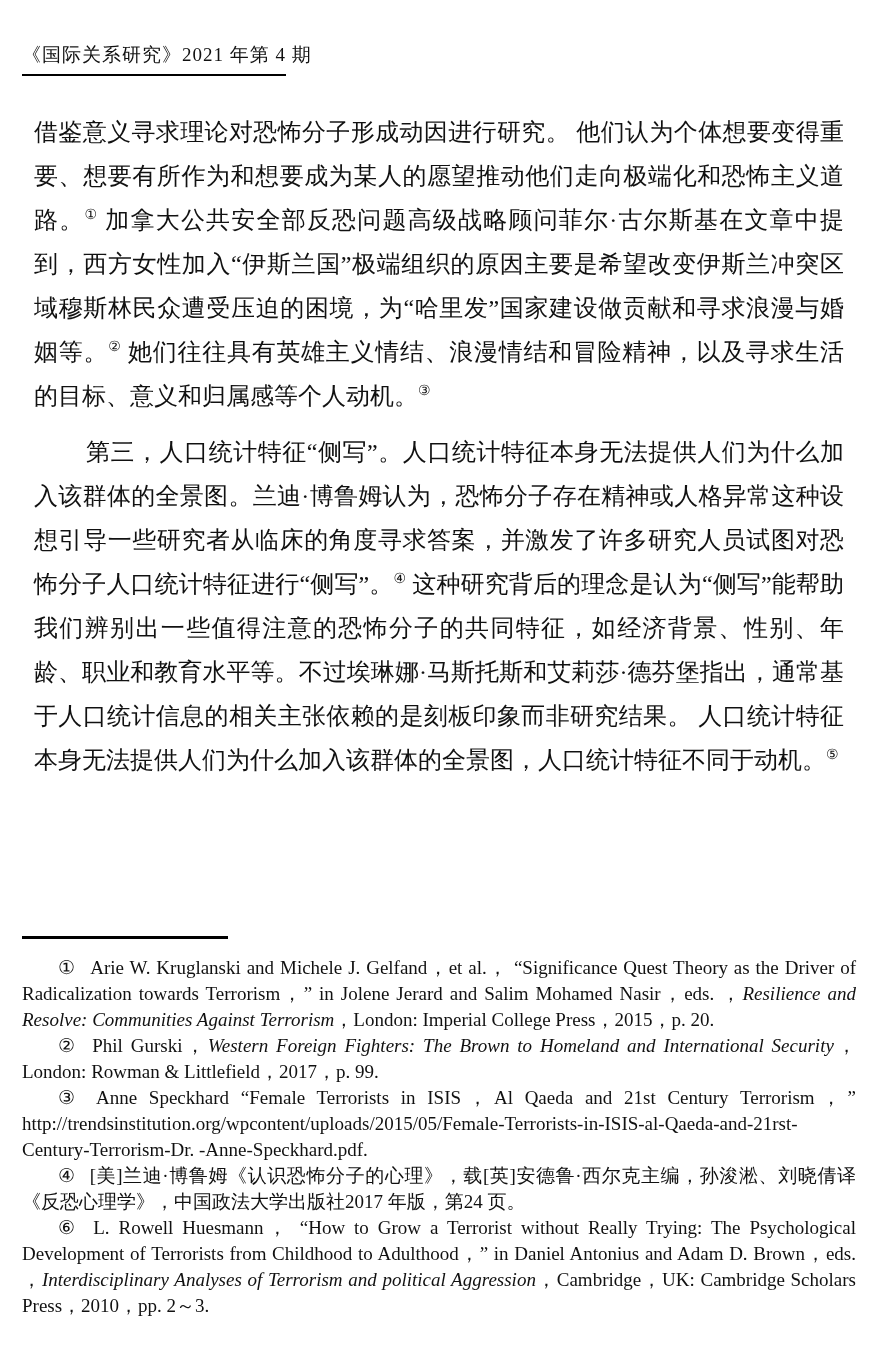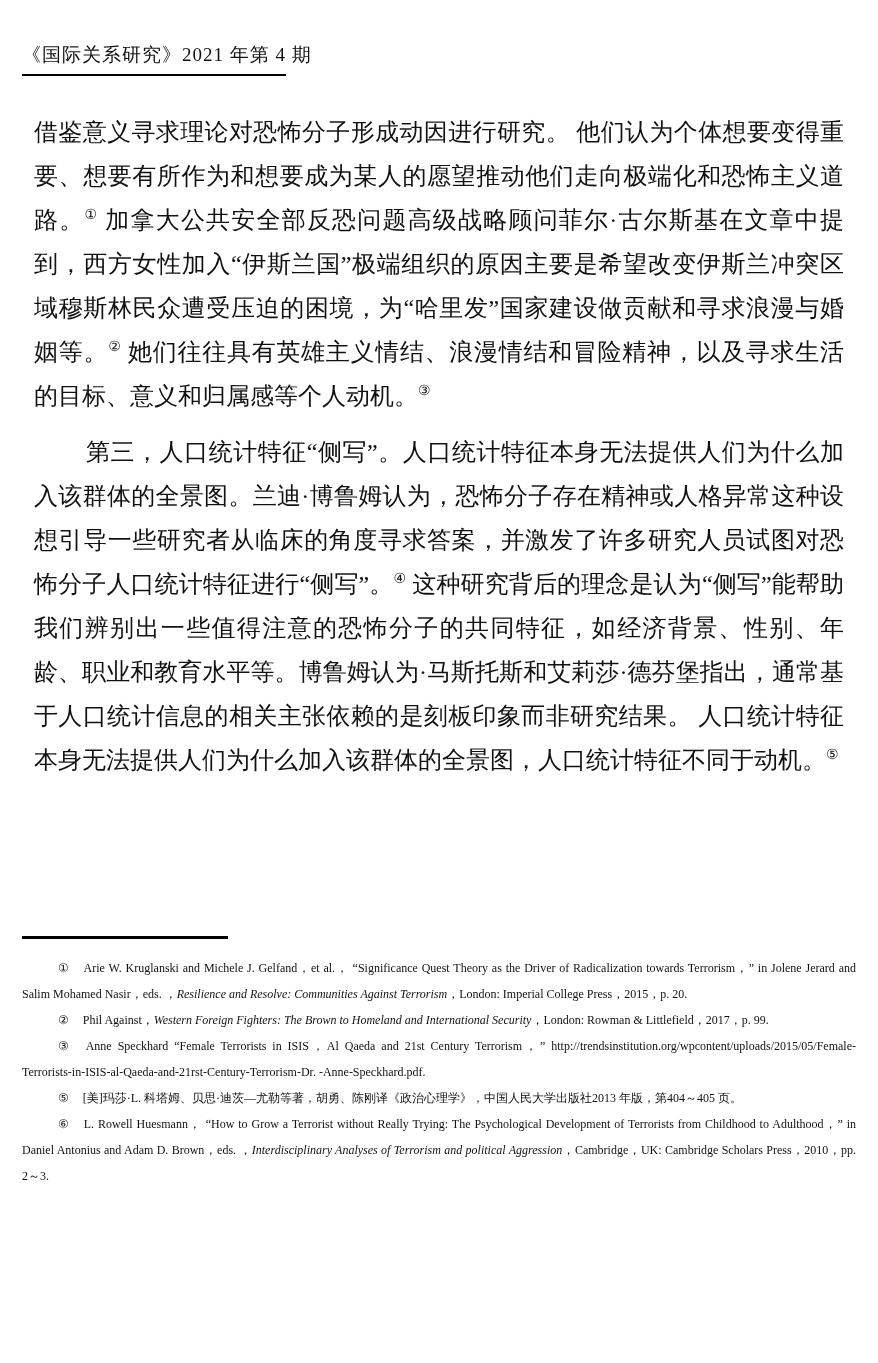--- a/index.html
+++ b/index.html
@@ -61,21 +61,21 @@
     left: 22px;
     width: 834px;
   }
   .fn-rule {
     width: 206px;
     border-top: 3px solid #000;
     margin-bottom: 16px;
   }
   .footnote {
     margin: 0;
-    font-size: 12px;
+    font-size: 19px;
     line-height: 26px;
     text-align: justify;
     text-indent: 36px;
     overflow-wrap: anywhere;
   }
   .footnote .fn-marker {
     margin-right: 14px;
   }
   .footnote .italic {
     font-style: italic;
@@ -86,36 +86,36 @@
 
 <div class="page">
 
   <header class="journal-header">
     <div class="journal-title">《国际关系研究》2021 年第 4 期</div>
     <div class="header-rule"></div>
   </header>
 
   <main class="article-body">
     <p class="body-para"><span>借鉴意义寻求理论对恐怖分子形成动因进行研究。 他们认为个体想要变得重要、想要有所作为和想要成为某人的愿望推动他们走向极端化和恐怖主义道路。</span><span class="sup">①</span><span> 加拿大公共安全部反恐问题高级战略顾问菲尔·古尔斯基在文章中提到，西方女性加入“伊斯兰国”极端组织的原因主要是希望改变伊斯兰冲突区域穆斯林民众遭受压迫的困境，为“哈里发”国家建设做贡献和寻求浪漫与婚姻等。</span><span class="sup">②</span><span> 她们往往具有英雄主义情结、浪漫情结和冒险精神，以及寻求生活的目标、意义和归属感等个人动机。</span><span class="sup">③</span></p>
-    <p class="body-para indent"><span>第三，人口统计特征“侧写”。人口统计特征本身无法提供人们为什么加入该群体的全景图。兰迪·博鲁姆认为，恐怖分子存在精神或人格异常这种设想引导一些研究者从临床的角度寻求答案，并激发了许多研究人员试图对恐怖分子人口统计特征进行“侧写”。</span><span class="sup">④</span><span> 这种研究背后的理念是认为“侧写”能帮助我们辨别出一些值得注意的恐怖分子的共同特征，如经济背景、性别、年龄、职业和教育水平等。博鲁姆认为·马斯托斯和艾莉莎·德芬堡指出，通常基于人口统计信息的相关主张依赖的是刻板印象而非研究结果。 人口统计特征本身无法提供人们为什么加入该群体的全景图，人口统计特征不同于动机。</span><span class="sup">⑤</span></p>
+    <p class="body-para indent"><span>第三，人口统计特征“侧写”。人口统计特征本身无法提供人们为什么加入该群体的全景图。兰迪·博鲁姆认为，恐怖分子存在精神或人格异常这种设想引导一些研究者从临床的角度寻求答案，并激发了许多研究人员试图对恐怖分子人口统计特征进行“侧写”。</span><span class="sup">④</span><span> 这种研究背后的理念是认为“侧写”能帮助我们辨别出一些值得注意的恐怖分子的共同特征，如经济背景、性别、年龄、职业和教育水平等。不过埃琳娜·马斯托斯和艾莉莎·德芬堡指出，通常基于人口统计信息的相关主张依赖的是刻板印象而非研究结果。 人口统计特征本身无法提供人们为什么加入该群体的全景图，人口统计特征不同于动机。</span><span class="sup">⑤</span></p>
   </main>
 
   <footer class="footnotes">
     <div class="fn-rule"></div>
 
     <p class="footnote">
       <span class="fn-marker">①</span><span><span>Arie W. Kruglanski and Michele J. Gelfand，et al.， “Significance Quest Theory as the Driver of Radicalization towards Terrorism，” in Jolene Jerard and Salim Mohamed Nasir，eds. ，</span><span class="italic">Resilience and Resolve: Communities Against Terrorism</span><span>，London: Imperial College Press，2015，p. 20.</span></span>
     </p>
     <p class="footnote">
-      <span class="fn-marker">②</span><span><span>Phil Against，</span><span class="italic">Western Foreign Fighters: The Brown to Homeland and International Security</span><span>，London: Rowman &amp; Littlefield，2017，p. 99.</span></span>
+      <span class="fn-marker">②</span><span><span>Phil Gurski，</span><span class="italic">Western Foreign Fighters: The Brown to Homeland and International Security</span><span>，London: Rowman &amp; Littlefield，2017，p. 99.</span></span>
     </p>
     <p class="footnote">
       <span class="fn-marker">③</span><span><span>Anne Speckhard  “Female Terrorists in ISIS，Al Qaeda and 21st Century Terrorism，” http://trendsinstitution.org/wpcontent/uploads/2015/05/Female-Terrorists-in-ISIS-al-Qaeda-and-21rst-Century-Terrorism-Dr. -Anne-Speckhard.pdf.</span></span>
     </p>
     <p class="footnote">
-      <span class="fn-marker">⑤</span><span><span>[美]玛莎·L. 科塔姆、贝思·迪茨—尤勒等著，胡勇、陈刚译《政治心理学》，中国人民大学出版社2013 年版，第404～405 页。</span></span>
+      <span class="fn-marker">④</span><span><span>[美]兰迪·博鲁姆《认识恐怖分子的心理》，载[英]安德鲁·西尔克主编，孙浚淞、刘晓倩译《反恐心理学》，中国政法大学出版社2017 年版，第24 页。</span></span>
     </p>
     <p class="footnote">
       <span class="fn-marker">⑥</span><span><span>L. Rowell Huesmann， “How to Grow a Terrorist without Really Trying: The Psychological Development of Terrorists from Childhood to Adulthood，” in Daniel Antonius and Adam D. Brown，eds. ，</span><span class="italic">Interdisciplinary Analyses of Terrorism and political Aggression</span><span>，Cambridge，UK: Cambridge Scholars Press，2010，pp. 2～3.</span></span>
     </p>
   </footer>
 
 </div>
 
 </body></html>

